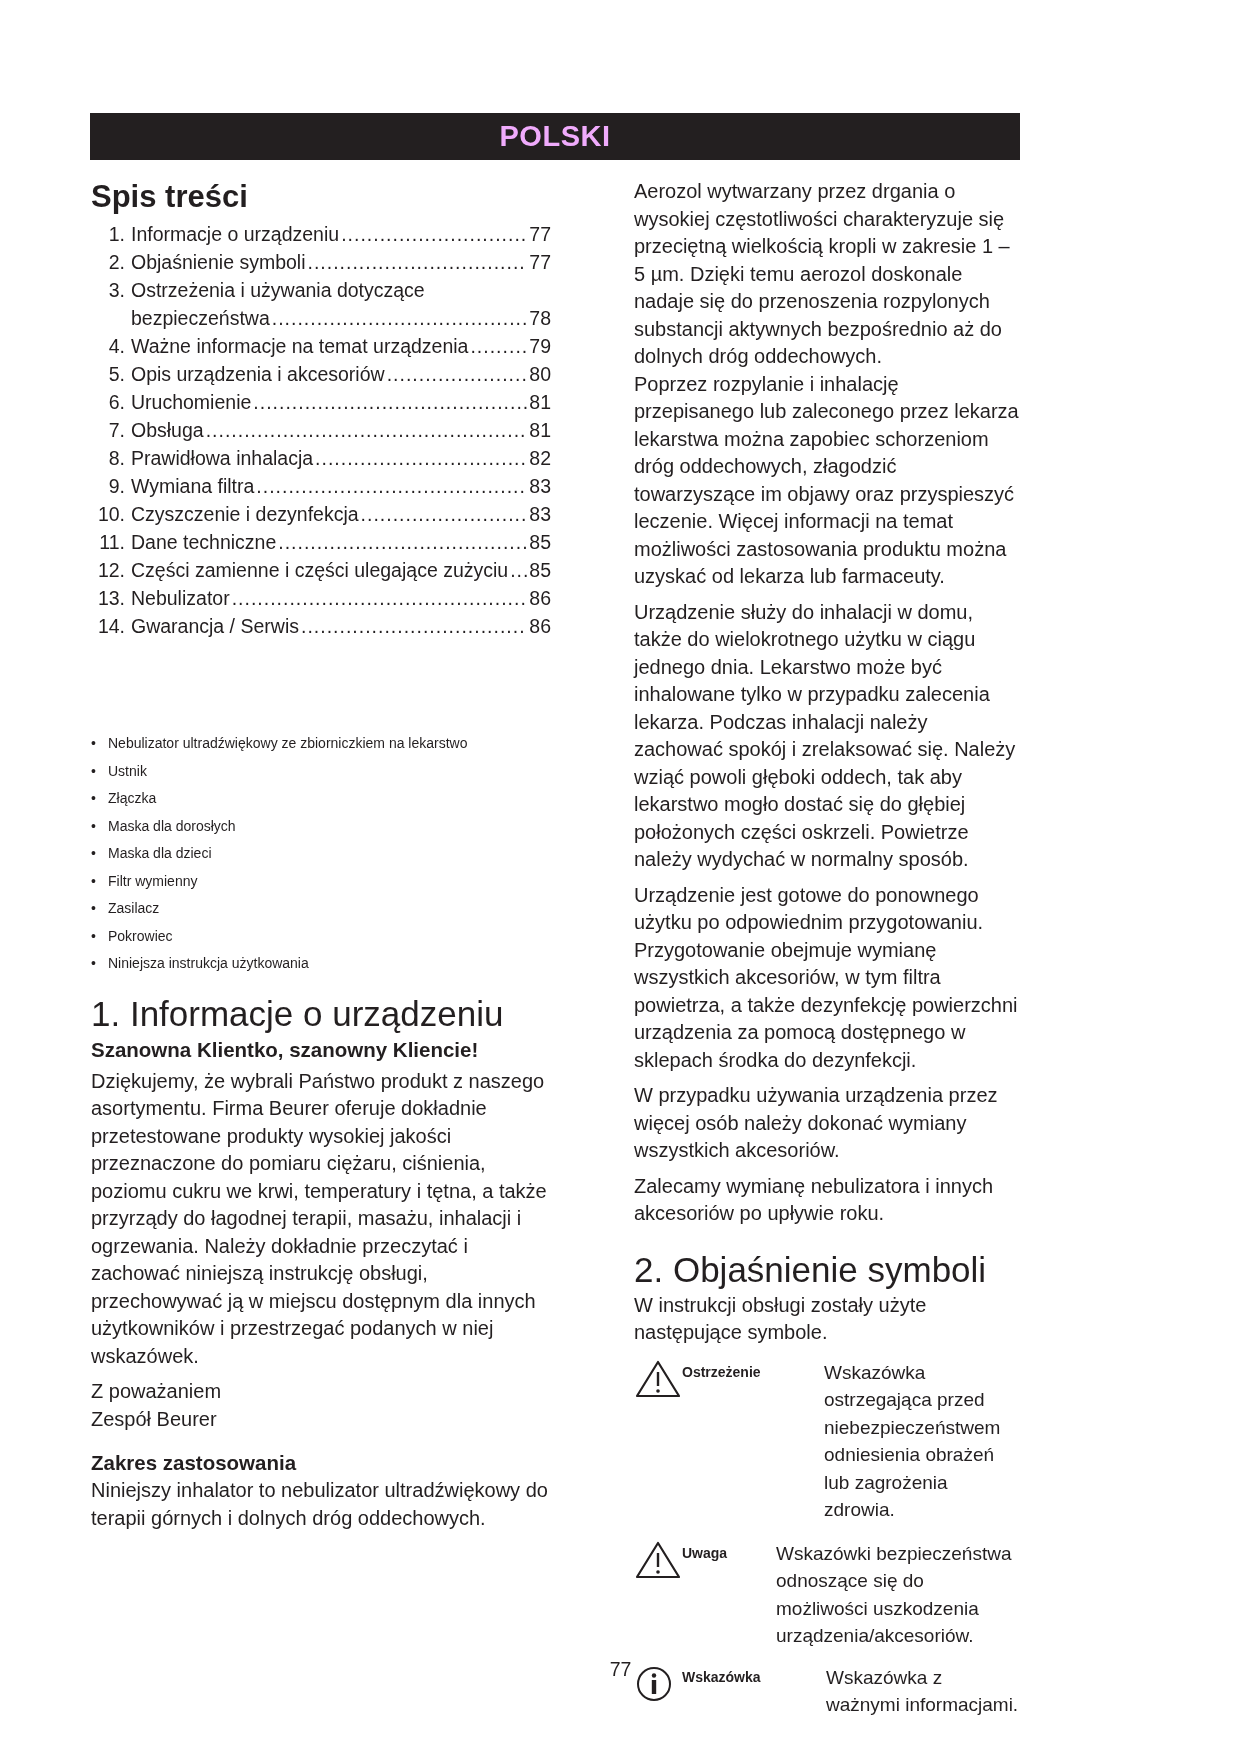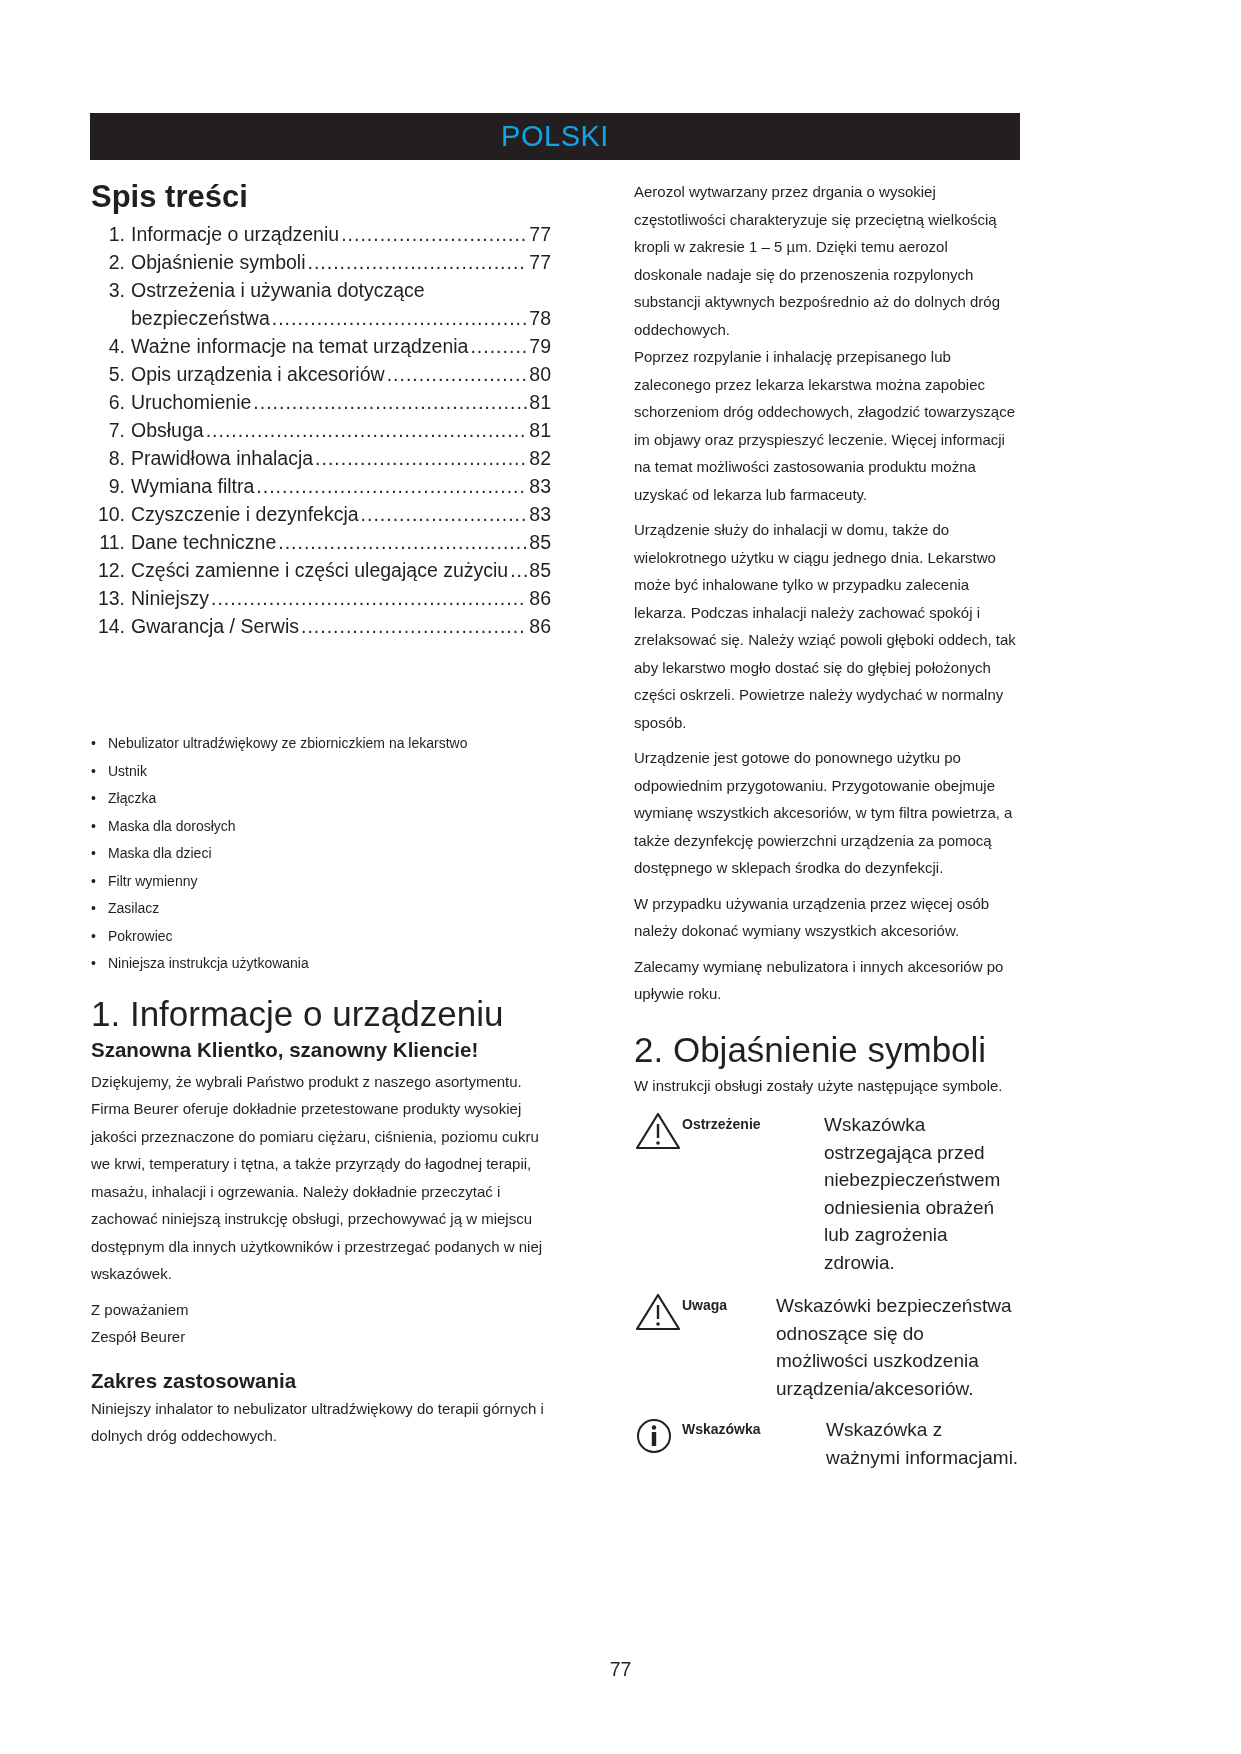--- a/index.html
+++ b/index.html
@@ -1,34 +1,34 @@
 <!DOCTYPE html>
 <html><head>
 <meta charset="utf-8">
 <style>
   html, body { margin: 0; padding: 0; background: #ffffff; }
   body { width: 1241px; height: 1754px; position: relative; overflow: hidden;
          font-family: "Liberation Sans", sans-serif; color: #231f20; }
   .lang-bar { position: absolute; left: 90px; top: 113px; width: 930px; height: 47px;
-              background: #231f20; color: #0ea5e9; text-align: center; font-weight: normal;
+              background: #231f20; color: #f0abfc; text-align: center; font-weight: bold;
               font-size: 29px; line-height: 47px; letter-spacing: 0.5px; }
   .col { position: absolute; top: 178px; width: 460px; }
   .col-left { left: 91px; }
   .col-right { left: 634px; width: 385px; }
   .toc-title { font-size: 31px; font-weight: bold; margin: 2px 0 6px 0; line-height: 34px; }
   .toc-list { list-style: none; margin: 0; padding: 0; font-size: 19.5px; line-height: 28px; }
   .toc-item { display: flex; align-items: baseline; }
   .toc-num { width: 34px; text-align: right; padding-right: 6px; flex: none; }
   .toc-label { white-space: nowrap; }
   .toc-dots { flex: 1; overflow: hidden; white-space: nowrap; margin: 0 2px; }
   .toc-dots::after { content: "................................................................................................................................"; letter-spacing: 1px; }
   .toc-page { flex: none; text-align: right; }
   .toc-indent { padding-left: 40px; }
   .h3 { font-size: 20.5px; font-weight: bold; line-height: 28px; margin: 0; }
-  p { margin: 0; font-size: 15px; line-height: 27.5px; }
+  p { margin: 0; font-size: 20px; line-height: 27.5px; }
   .pkg { margin-top: 90px; }
   .bullets { list-style: none; margin: 0; padding: 0; font-size: 14px; line-height: 27.5px; }
   .bullets li { position: relative; padding-left: 17px; }
   .bullets li::before { content: "•"; position: absolute; left: 0; }
   .h1 { font-size: 35px; font-weight: normal; line-height: 36px; margin: 18px 0 4px 0; }
   .gap { height: 8px; }
   .sym-row { display: flex; align-items: flex-start; margin-top: 12px; }
   .sym-icon { width: 48px; flex: none; }
   .sym-term { font-weight: bold; font-size: 14px; line-height: 27.5px; flex: none; }
   .sym-desc { font-size: 19px; line-height: 27.5px; }
@@ -112,21 +112,21 @@
         <span class="toc-page">85</span>
       </li>
     <li class="toc-item">
         <span class="toc-num">12.</span>
         <span class="toc-label">Części zamienne i części ulegające zużyciu</span>
         <span class="toc-dots"></span>
         <span class="toc-page">85</span>
       </li>
     <li class="toc-item">
         <span class="toc-num">13.</span>
-        <span class="toc-label">Niniejszy</span>
+        <span class="toc-label">Nebulizator</span>
         <span class="toc-dots"></span>
         <span class="toc-page">86</span>
       </li>
     <li class="toc-item">
         <span class="toc-num">14.</span>
         <span class="toc-label">Gwarancja / Serwis</span>
         <span class="toc-dots"></span>
         <span class="toc-page">86</span>
       </li>
   </ul>

